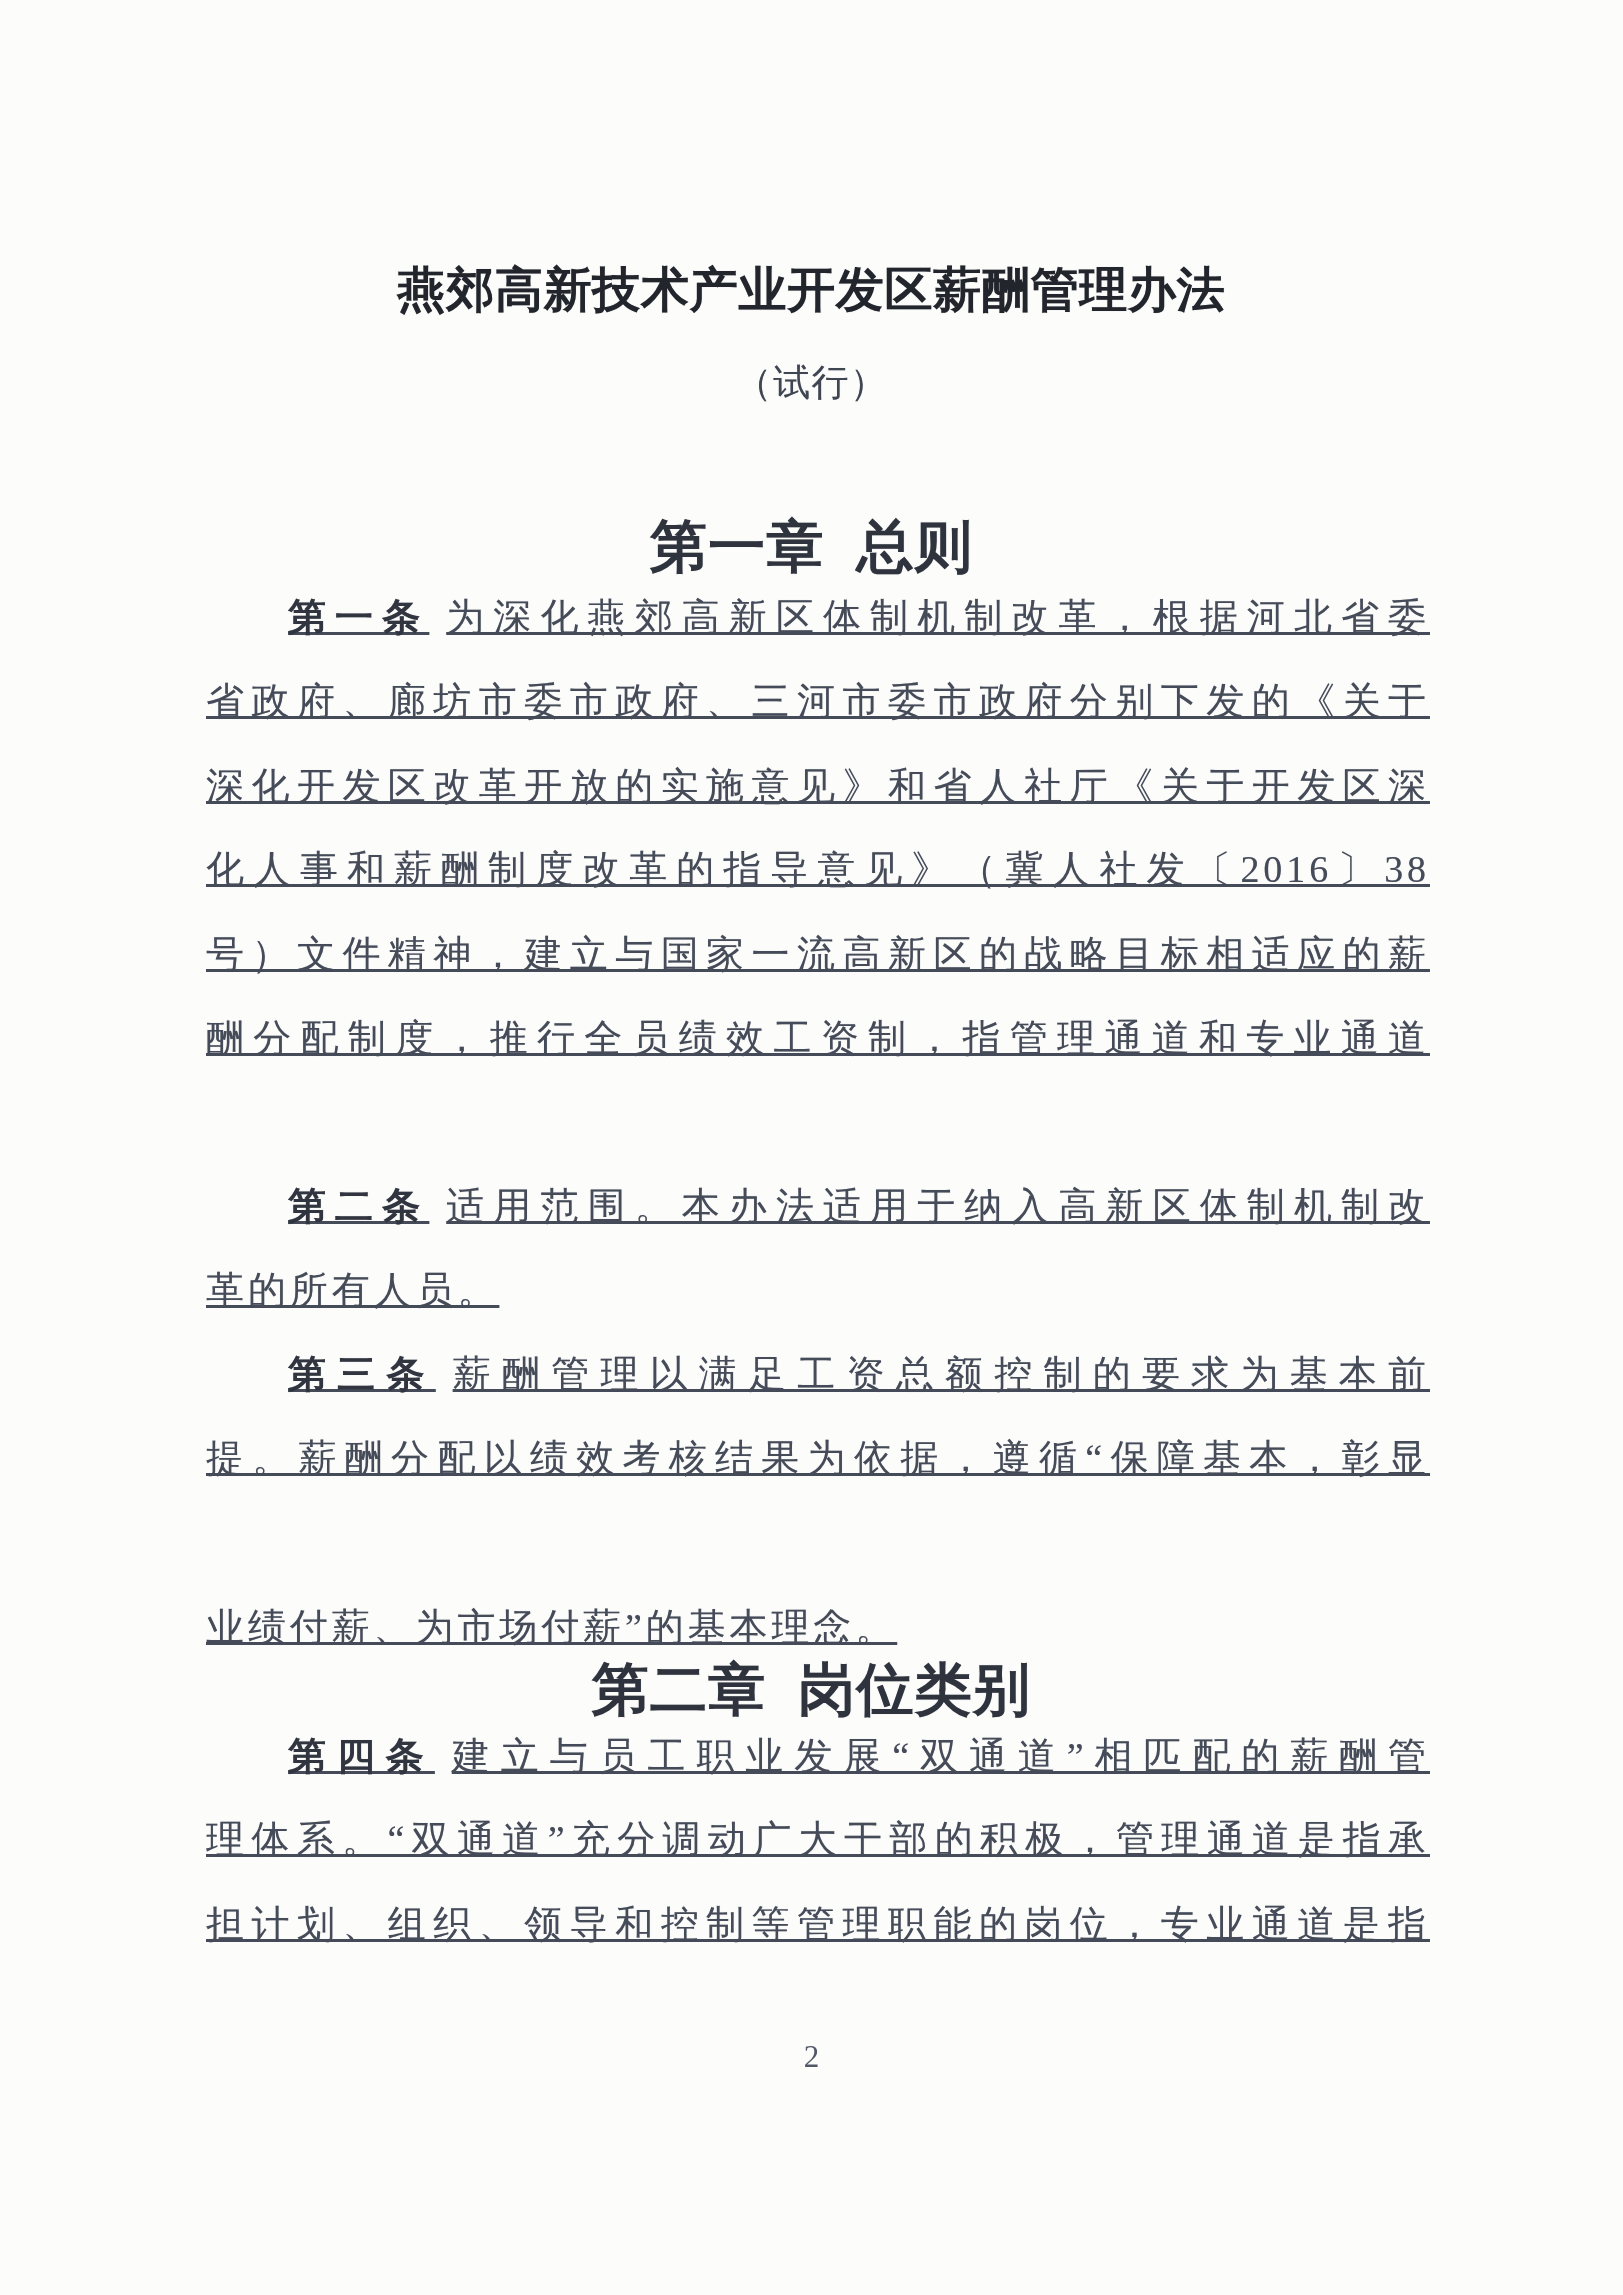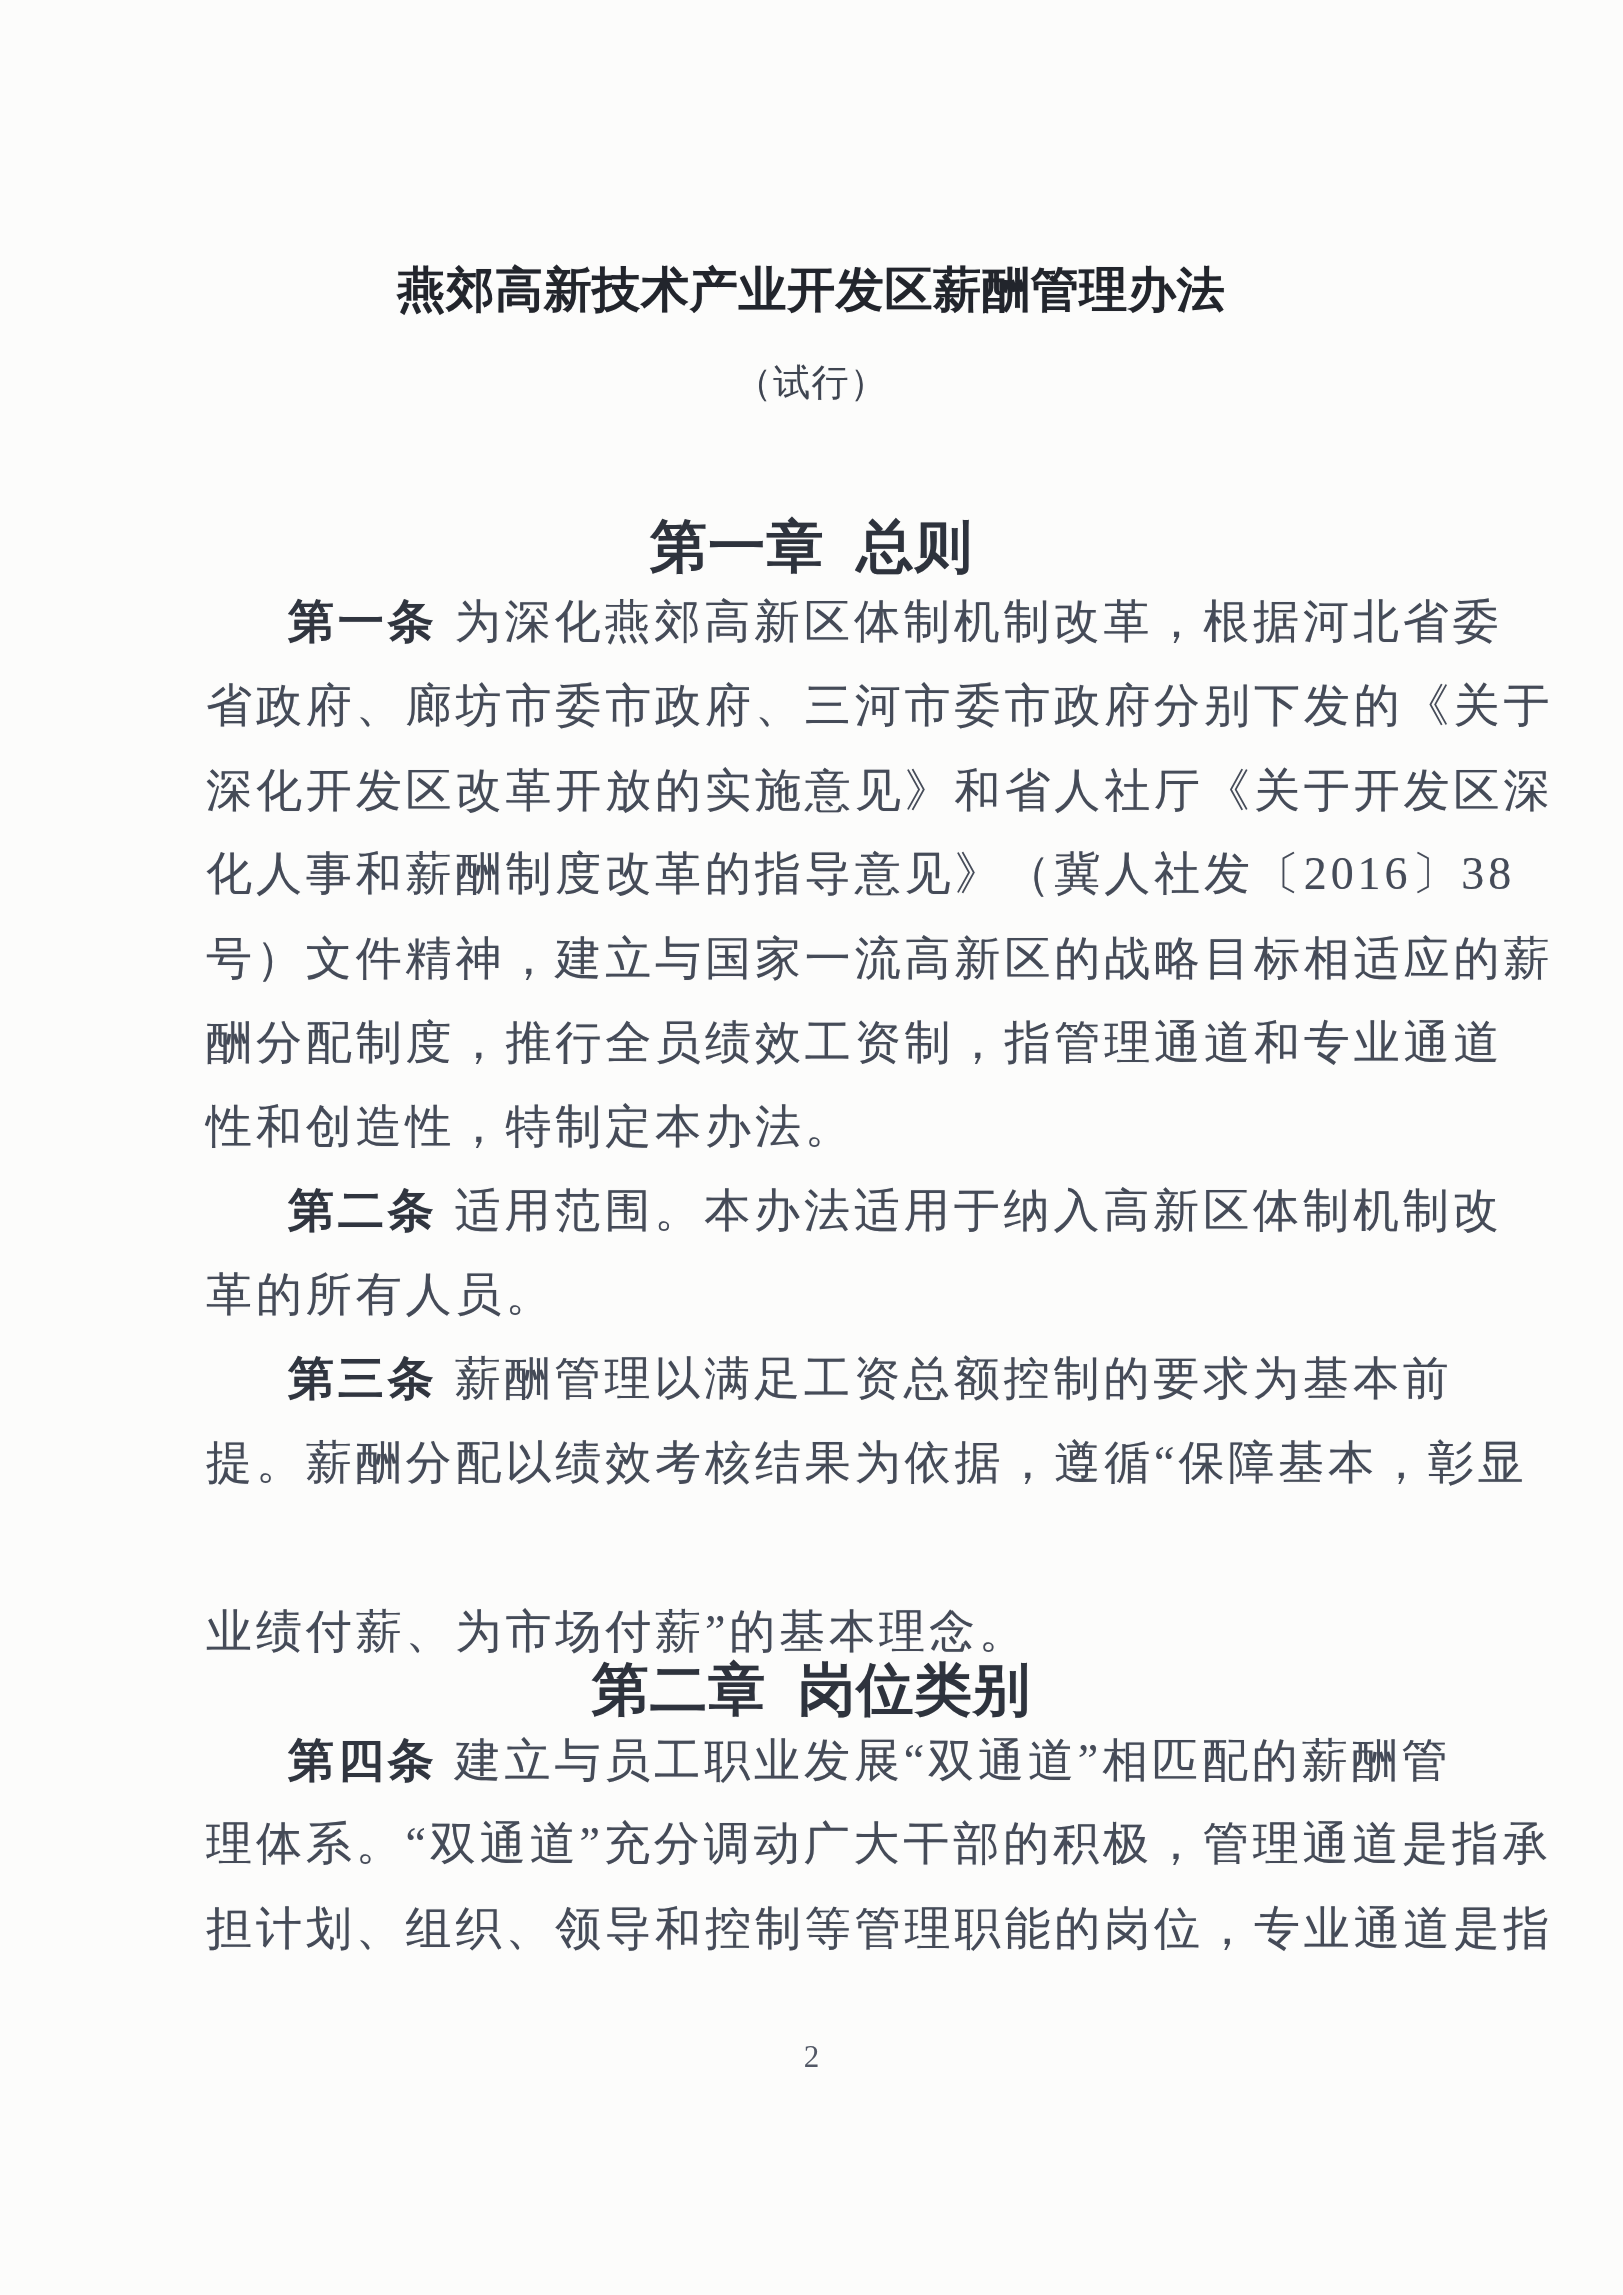--- a/index.html
+++ b/index.html
@@ -53,30 +53,31 @@
     line-height: 1;
     word-spacing: 14.4px;
     letter-spacing: 1.3px;
     color: #2e333d;
     text-shadow: 0 0 0.7px rgba(46,51,61,0.4);
   }
   .bl {
     position: absolute;
     left: 206px;
     width: 1224px;
-    font-size: 46px;
+    font-size: 38px;
     line-height: 1.12;
     letter-spacing: 3.9px;
     color: #454b58;
     text-align: justify;
     text-align-last: justify;
     -moz-text-align-last: justify;
     text-justify: inter-character;
     text-shadow: 0 0 0.7px rgba(69,75,88,0.38);
     white-space: nowrap;
+    text-decoration: underline;
   }
   .bl.short {
     text-align-last: left;
     -moz-text-align-last: left;
   }
   .bl.indent { text-indent: 82px; }
   .lbl {
     font-family: "Liberation Sans", "DejaVu Sans", sans-serif;
     font-weight: 700;
     color: #30353f;
@@ -110,21 +111,20 @@
   <div class="bl" style="top:680px"><span>省政府、廊坊市委市政府、三河市委市政府分别下发的《关于</span></div>
 
   <div class="bl" style="top:765px"><span>深化开发区改革开放的实施意见》和省人社厅《关于开发区深</span></div>
 
   <div class="bl" style="top:848px"><span>化人事和薪酬制度改革的指导意见》（冀人社发〔2016〕38</span></div>
 
   <div class="bl" style="top:933px"><span>号）文件精神，建立与国家一流高新区的战略目标相适应的薪</span></div>
 
   <div class="bl" style="top:1017px"><span>酬分配制度，推行全员绩效工资制，指管理通道和专业通道</span></div>
 
-  <div class="bl short" style="top:1101px"><span>性和创造性，特制定本办法。</span></div>
 
   <div class="bl indent" style="top:1185px"><span class="lbl">第二条</span><span>适用范围。本办法适用于纳入高新区体制机制改</span></div>
 
   <div class="bl short" style="top:1269px"><span>革的所有人员。</span></div>
 
   <div class="bl indent" style="top:1353px"><span class="lbl">第三条</span><span>薪酬管理以满足工资总额控制的要求为基本前</span></div>
 
   <div class="bl" style="top:1437px"><span>提。薪酬分配以绩效考核结果为依据，遵循“保障基本，彰显</span></div>
 
 

